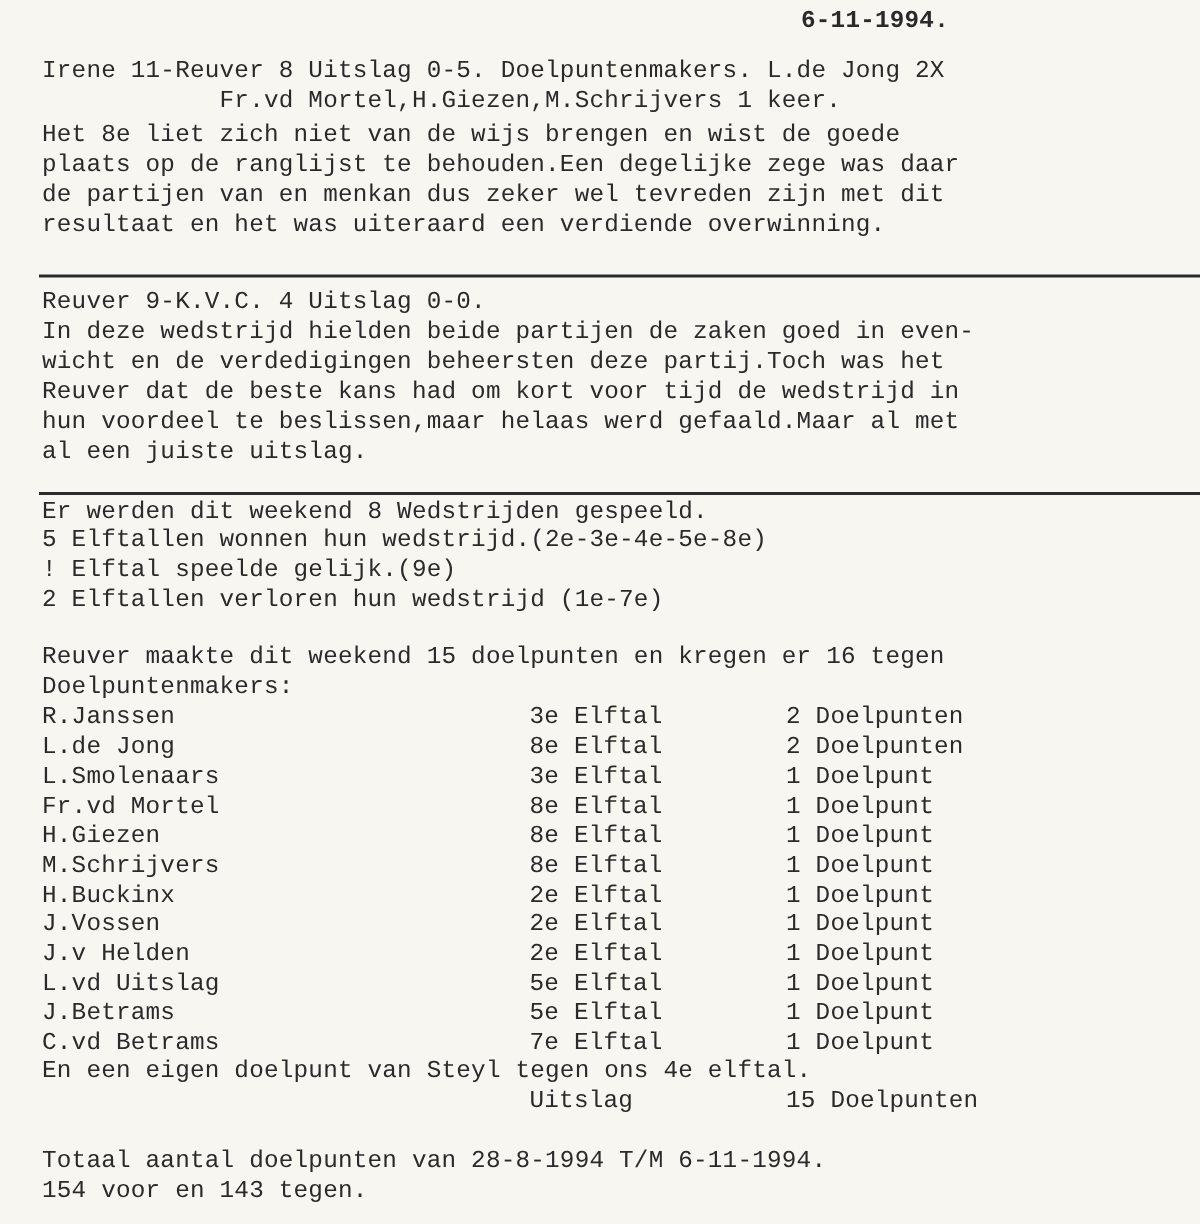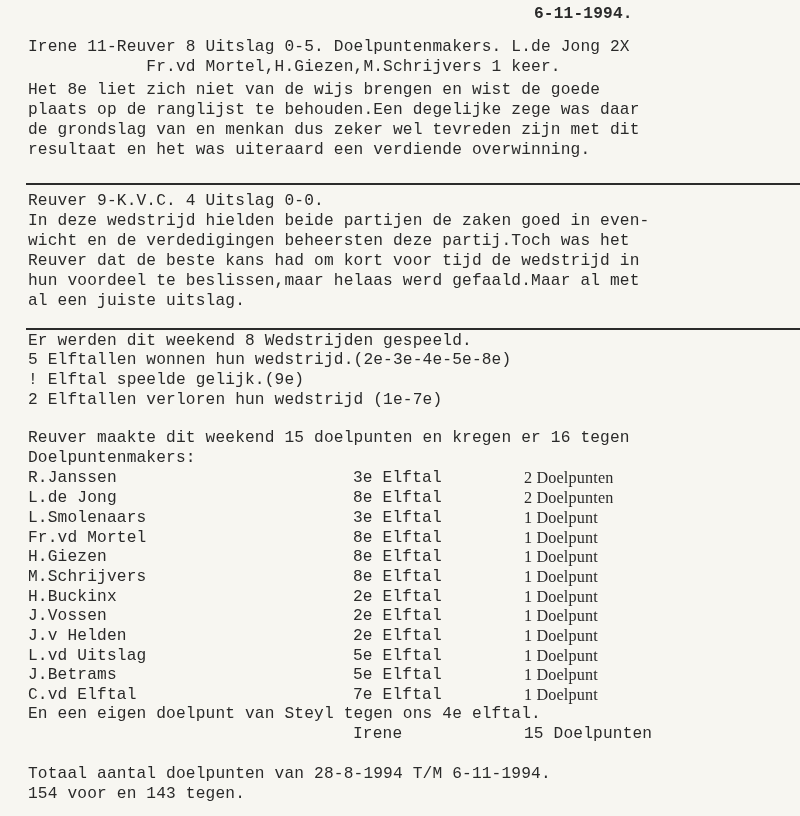--- a/index.html
+++ b/index.html
@@ -17,35 +17,35 @@
       line-height: 20px;
       white-space: pre;
       letter-spacing: 0.15px;
     }
     .rule {
       position: absolute; height: 1.5px; background: #2b2b2b;
     }
     .date { left: 534px; top: 4px; font-weight: bold; }
     .col-name { left: 28px; }
     .col-team { left: 353px; }
-    .col-goals { left: 524px; font-family: Liberation Serif, serif; }
+    .col-goals { left: 524px; }
   </style>
 </head>
 <body>
 
 <div class="page">
 
   <div class="line date">6-11-1994.</div>
 
   <div>
     <div class="line" style="left:28px;top:37px">Irene 11-Reuver 8 Uitslag 0-5. Doelpuntenmakers. L.de Jong 2X</div>
     <div class="line" style="left:28px;top:57px">            Fr.vd Mortel,H.Giezen,M.Schrijvers 1 keer.</div>
     <div class="line" style="left:28px;top:80px">Het 8e liet zich niet van de wijs brengen en wist de goede</div>
     <div class="line" style="left:28px;top:100px">plaats op de ranglijst te behouden.Een degelijke zege was daar</div>
-    <div class="line" style="left:28px;top:120px">de grondslag van en menkan dus zeker wel tevreden zijn met dit</div>
+    <div class="line" style="left:28px;top:120px">de partijen van en menkan dus zeker wel tevreden zijn met dit</div>
     <div class="line" style="left:28px;top:140px">resultaat en het was uiteraard een verdiende overwinning.</div>
   </div>
 
   <div class="rule" style="left:26px;top:183px;width:774px"></div>
 
   <div>
     <div class="line" style="left:28px;top:191px">Reuver 9-K.V.C. 4 Uitslag 0-0.</div>
     <div class="line" style="left:28px;top:211px">In deze wedstrijd hielden beide partijen de zaken goed in even-</div>
     <div class="line" style="left:28px;top:231px">wicht en de verdedigingen beheersten deze partij.Toch was het</div>
     <div class="line" style="left:28px;top:251px">Reuver dat de beste kans had om kort voor tijd de wedstrijd in</div>
@@ -104,27 +104,27 @@
       <div class="line col-goals" style="top:626px">1 Doelpunt</div>
 
       <div class="line col-name" style="top:646px">L.vd Uitslag</div>
       <div class="line col-team" style="top:646px">5e Elftal</div>
       <div class="line col-goals" style="top:646px">1 Doelpunt</div>
 
       <div class="line col-name" style="top:665px">J.Betrams</div>
       <div class="line col-team" style="top:665px">5e Elftal</div>
       <div class="line col-goals" style="top:665px">1 Doelpunt</div>
 
-      <div class="line col-name" style="top:685px">C.vd Elftal</div>
+      <div class="line col-name" style="top:685px">C.vd Betrams</div>
       <div class="line col-team" style="top:685px">7e Elftal</div>
       <div class="line col-goals" style="top:685px">1 Doelpunt</div>
     </div>
 
     <div class="line" style="left:28px;top:704px">En een eigen doelpunt van Steyl tegen ons 4e elftal.</div>
-    <div class="line col-team" style="top:724px">Irene</div>
+    <div class="line col-team" style="top:724px">Uitslag</div>
     <div class="line" style="left:524px;top:724px">15 Doelpunten</div>
   </div>
 
   <div>
     <div class="line" style="left:28px;top:764px">Totaal aantal doelpunten van 28-8-1994 T/M 6-11-1994.</div>
     <div class="line" style="left:28px;top:784px">154 voor en 143 tegen.</div>
   </div>
 
 </div>
 

